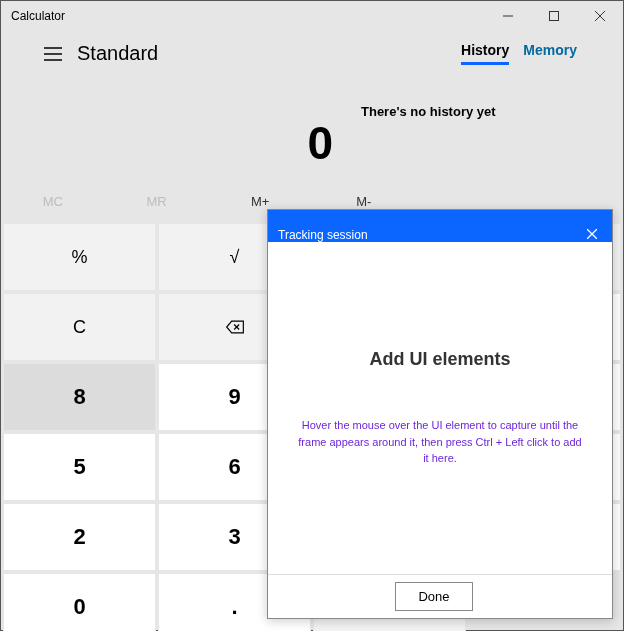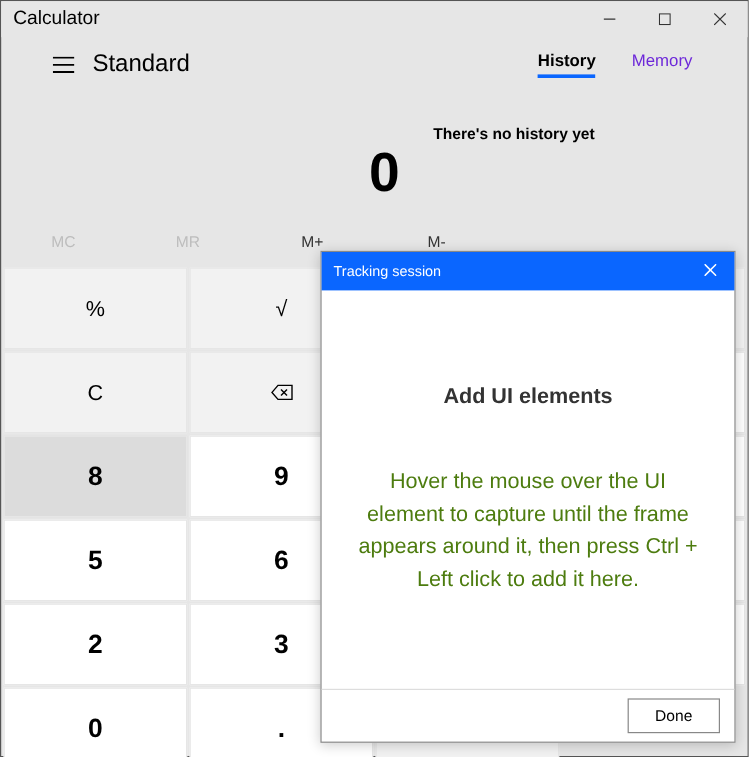--- a/index.html
+++ b/index.html
@@ -1,51 +1,51 @@
 <!DOCTYPE html>
 <html><head>
 <meta charset="utf-8">
 <style>
   * { box-sizing: border-box; margin: 0; padding: 0; font-family: "Segoe UI", Arial, sans-serif; }
   body { width: 624px; height: 631px; background: #fff; overflow: hidden; }
   .window { width: 624px; height: 631px; border: 1px solid #555; background: #e6e6e6; position: relative; }
   .titlebar { height: 30px; display: flex; align-items: center; background: #e6e6e6; }
-  .titlebar .title { font-size: 16px; padding-left: 10px; color: #000; flex: 1; }
+  .titlebar .title { font-size: 12px; padding-left: 10px; color: #000; flex: 1; }
   .winbtns { display: flex; }
   .winbtn { width: 46px; height: 30px; display: flex; align-items: center; justify-content: center; color:#333; }
   .winbtn svg { width: 10px; height: 10px; }
   .header { display: flex; align-items: center; height: 45px; padding: 0 6px; margin-left: 26px; }
   .hamburger { width: 40px; height: 40px; display:flex; align-items:center; justify-content:center; }
   .hamburger svg { width:18px; height:14px; }
   .mode { font-size: 20px; margin-left: 4px; color:#000; }
-  .tabs { margin-left:auto; display:flex; gap:30px; padding-right:40px; font-size:14px; }
-  .tab { padding-bottom:4px; color:#6d28d9; }
+  .tabs { margin-left:auto; display:flex; gap:14px; padding-right:40px; font-size:14px; }
+  .tab { padding-bottom:4px; color:#0369a1;font-weight:bold; }
   .tab.active { color:#000; font-weight:600; border-bottom:3px solid #0a66ff; }
   .infoarea { position:relative; height:105px; }
   .display { position:absolute; right:290px; top:40px; font-size:46px; font-weight:600; color:#000; }
   .nohist { position:absolute; left:360px; top:28px; font-size:13px; font-weight:600; color:#000000; }
   .memrow { display:flex; height:40px; align-items:center; }
   .memrow .mc { flex:1; text-align:center; font-size:13px; color:#bdbdbd; }
   .memrow .me { flex:1; text-align:center; font-size:13px; color:#333; }
   .grid { display:grid; grid-template-columns: repeat(4, 1fr); grid-auto-rows: 68px; gap:2px; padding:2px; }
   .key { background:#f2f2f2; display:flex; align-items:center; justify-content:center; font-size:18px; color:#000; border:1px solid #e6e6e6; }
   .key.op { background:#f2f2f2; }
   .key.num { background:#ffffff; font-size:22px; font-weight:600; }
   .key.pressed { background:#dcdcdc; }
   .key svg { width:20px; height:20px; }
   .italic { font-style: italic; font-family: "Times New Roman", serif; }
   .key sup { font-size:0.6em; vertical-align: super; }
 
   .modal { position:absolute; left:266px; top:208px; width:346px; height:410px; background:#fff; border:1px solid #888; display:flex; flex-direction:column; box-shadow:0 2px 10px rgba(0,0,0,0.2); }
-  .modal-header { height:32px; background:#0a66ff; color:#fff; display:flex; align-items:center; padding:0 10px; font-size:12px; }
+  .modal-header { height:32px; background:#0a66ff; color:#fff; display:flex; align-items:flex-end; padding:0 10px; font-size:12px; }
   .modal-header .mx { margin-left:auto; width:20px; text-align:center; cursor:pointer; }
   .modal-body { flex:1; display:flex; flex-direction:column; align-items:center; justify-content:center; padding:0 30px; text-align:center;gap:33px; }
   .modal-body h2 { font-size:18px; color:#333; font-weight:600; margin-bottom:14px; }
-  .modal-body p { font-size:18px; color:#4d7c0f; line-height:1.5; }
-  .modal-footer { height:44px; border-top:1px solid #ddd; display:flex; align-items:center; justify-content:flex-end; padding-right:12px; }
+  .modal-body p { font-size:11px; color:#6d28d9; line-height:1.5; }
+  .modal-footer { height:44px; border-top:1px solid #ddd; display:flex; align-items:center; justify-content:center; padding-right:12px; }
   .done-btn { border:1px solid #888; background:#fff; padding:6px 22px; font-size:13px; color:#000; }
 </style>
 </head>
 <body>
 
 <div class="window">
   <div class="titlebar">
     <div class="title">Calculator</div>
     <div class="winbtns">
       <div class="winbtn">

